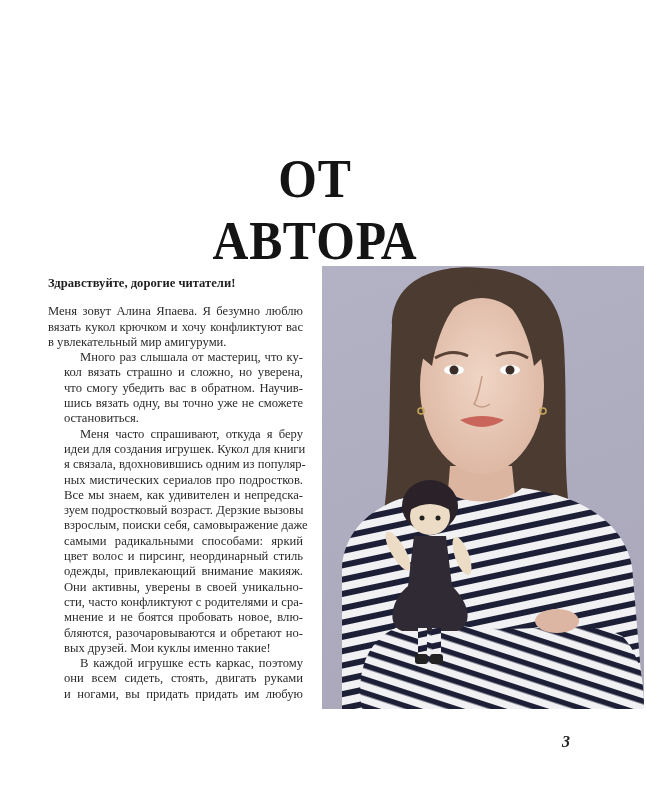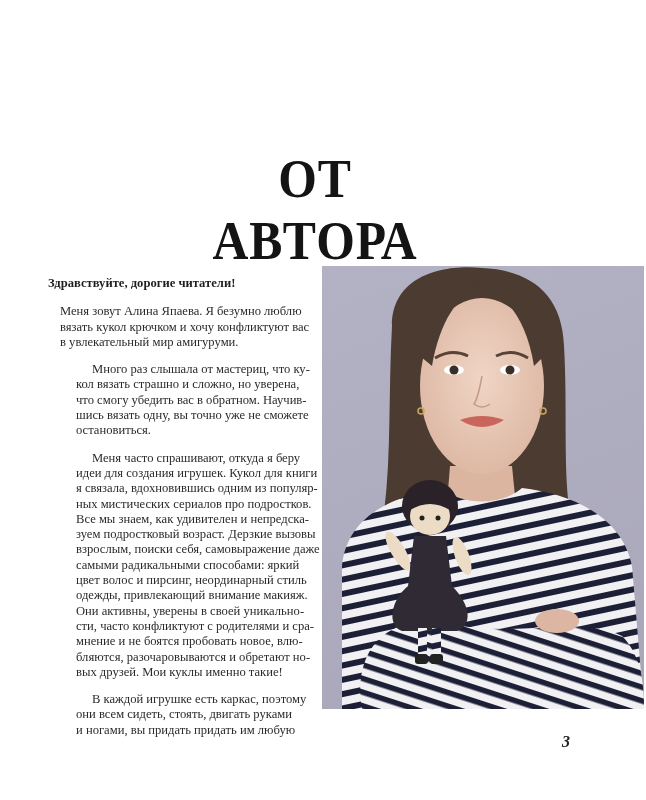--- a/index.html
+++ b/index.html
@@ -10,21 +10,21 @@
   .title {
     position: absolute; left: 160px; top: 148px; width: 310px; text-align: center;
     font-family: "Liberation Serif", "DejaVu Serif", serif; font-size: 54px; font-weight: bold;
     letter-spacing: 1px; color: #141414; transform: scaleX(0.92); transform-origin: center;
   }
   .column {
     position: absolute; left: 48px; top: 276px; width: 255px;
     font-family: Liberation Serif, serif; font-size: 12.6px; line-height: 15.3px; color: #2b2b2b;
   }
   .greeting { font-weight: bold; font-size: 12.6px; margin-bottom: 13px; color: #1e1e1e; }
-  .para { margin: 12px; text-align: justify; }
+  .para { margin: 0; text-align: justify; }
   .para.indent { text-indent: 16px; }
   .line { display: block; white-space: nowrap; text-align: justify; text-align-last: justify; }
   .line.last { text-align-last: left; }
   .photo {
     position: absolute; left: 322px; top: 266px; width: 322px; height: 443px; overflow: hidden;
     background: linear-gradient(160deg, #b3b1c4 0%, #aeacbf 50%, #a9a6b8 100%);
   }
   .photo svg { display: block; }
   .page-number {
     position: absolute; left: 562px; top: 733px; font-size: 16px; font-style: italic; font-weight: bold;

